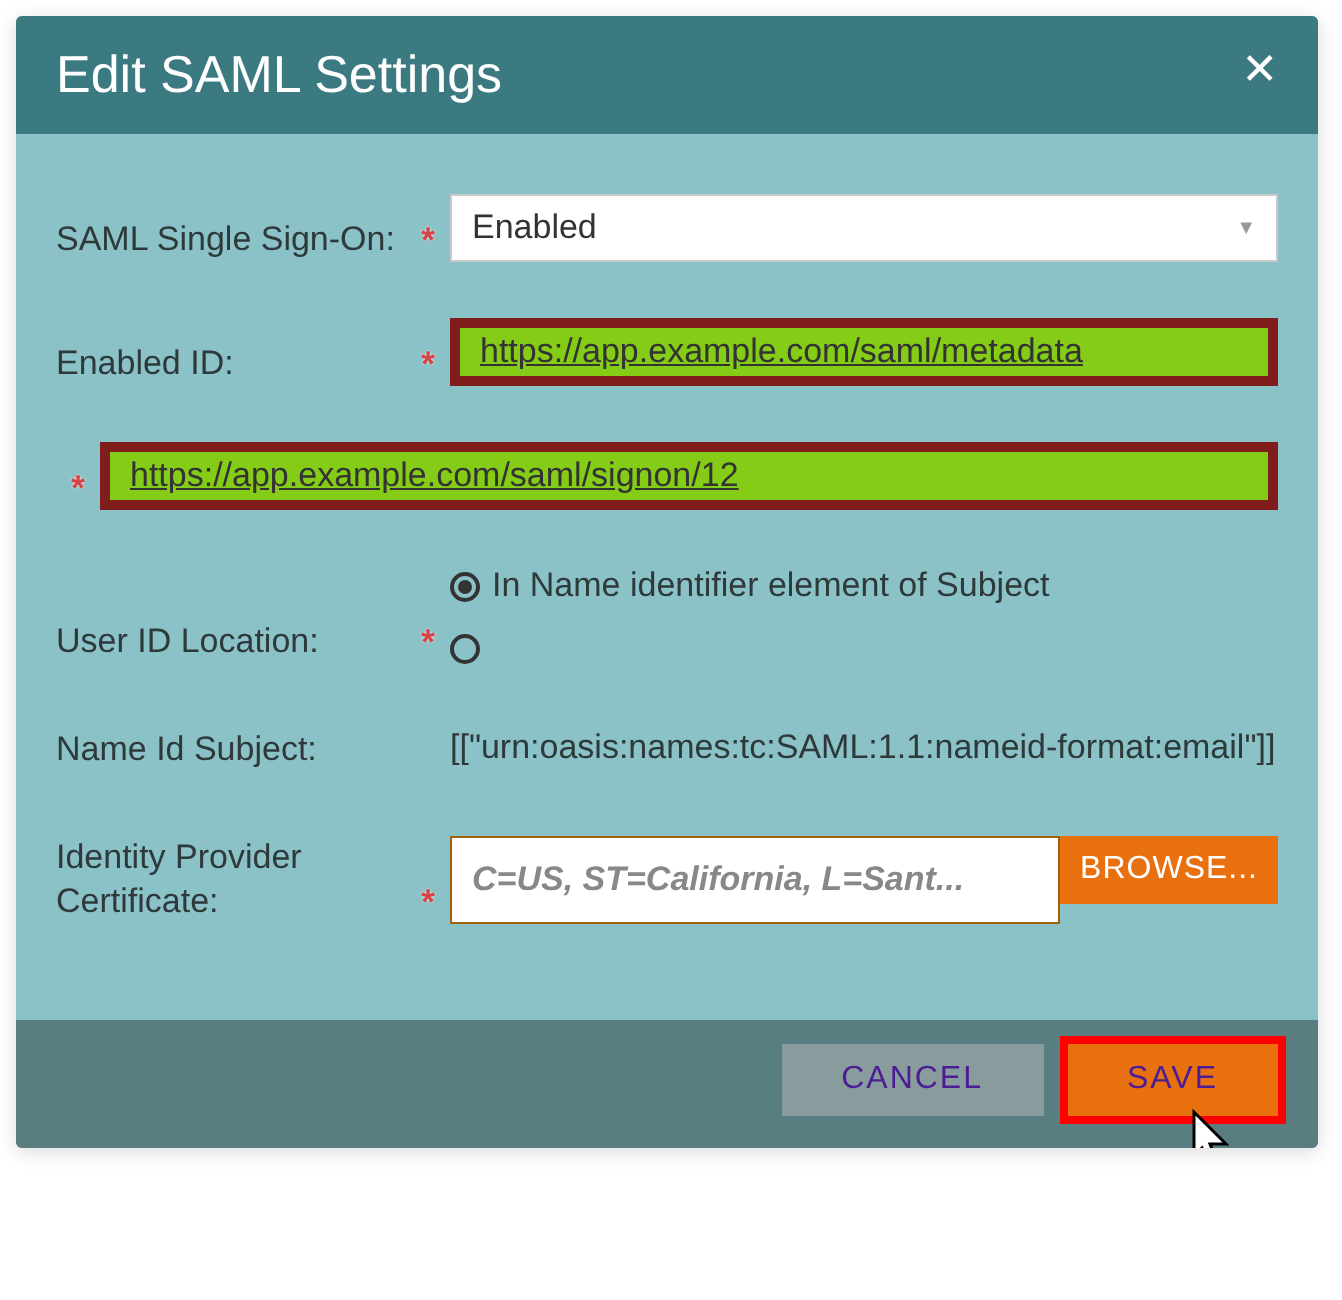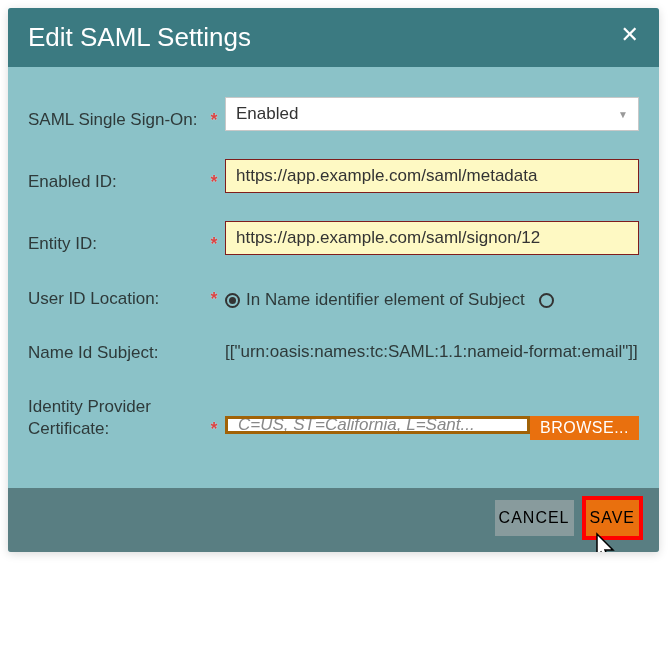--- a/index.html
+++ b/index.html
@@ -66,42 +66,43 @@
   }
   .input-col {
     flex: 1;
     border-radius: 12px;
   }
   .text-input {
     width: 100%;
     height: 34px;
     padding: 4px 10px;
     font-size: 17px;
-    border: 1px solid #7f1d1d;
-    background: #fef9c3;
+    border: 5px solid #7f1d1d;
+    background: #84cc16;
     color: #333;
+    text-decoration: underline;
   }
   .select-box {
     width: 100%;
     height: 34px;
     background: #fff;
     border: 1px solid #c8c8c8;
     display: flex;
     align-items: center;
     justify-content: space-between;
     padding: 0 10px;
     cursor: pointer;
     font-size: 17px;
     color: #333;
   }
   .select-arrow {
     font-size: 10px;
     color: #999;
   }
-  .radio-group { display: flex; flex-direction: row; gap: 14px; }
+  .radio-group { display: flex; flex-direction: column; gap: 14px; }
   .radio-option {
     display: flex;
     align-items: center;
     gap: 6px;
     font-size: 17px;
     cursor: pointer;
   }
   .radio {
     width: 15px;
     height: 15px;
@@ -123,54 +124,55 @@
     font-size: 17px;
     line-height: 1.4;
     color: #2e3a3a;
   }
   .cert-row {
     display: flex;
     width: 100%;
   }
   .cert-input {
     flex: 1;
-    height: 18px;
+    height: 44px;
     padding: 4px 10px;
     font-size: 17px;
-    border: 3px solid #a16207;
+    border: 1px solid #a16207;
     background: #fff;
     color: #888;
     font-style: italic;
+    font-weight: bold;
   }
   .browse-btn {
     background: #e9700e;
     color: #fff;
     border: none;
-    height: 24px;
+    height: 34px;
     padding: 0 10px;
     font-size: 16px;
     letter-spacing: .5px;
     cursor: pointer;
   }
   .dialog-footer {
     background: #597e82;
     padding: 12px 20px 16px 20px;
     display: flex;
     justify-content: flex-end;
     gap: 12px;
     position: relative;
   }
   .btn {
     border: none;
     height: 36px;
-    padding: 0 4px;
+    padding: 0 30px;
     font-size: 16px;
     letter-spacing: 1px;
     cursor: pointer;
-    color: #000000;
+    color: #4c1d95;
   }
   .btn-cancel { background: #889b9d; }
   .btn-save {
     background: #e9700e;
     outline: 4px solid #ff0000;
   }
   .cursor {
     position: absolute;
     bottom: -18px;
     right: 40px;
@@ -204,21 +206,20 @@
 
     <div class="form-row">
       <div class="label-col">Enabled ID:</div>
       <div class="req-col"><span class="req-star">*</span></div>
       <div class="input-col">
         <input class="text-input" type="text" value="https://app.example.com/saml/metadata" style="">
       </div>
     </div>
 
     <div class="form-row">
-      <div class="label-col">Entity ID:</div>
       <div class="req-col"><span class="req-star">*</span></div>
       <div class="input-col">
         <input class="text-input" type="text" value="https://app.example.com/saml/signon/12" style="">
       </div>
     </div>
 
     <div class="form-row">
       <div class="label-col">User ID Location:</div>
       <div class="req-col"><span class="req-star">*</span></div>
       <div class="input-col">

